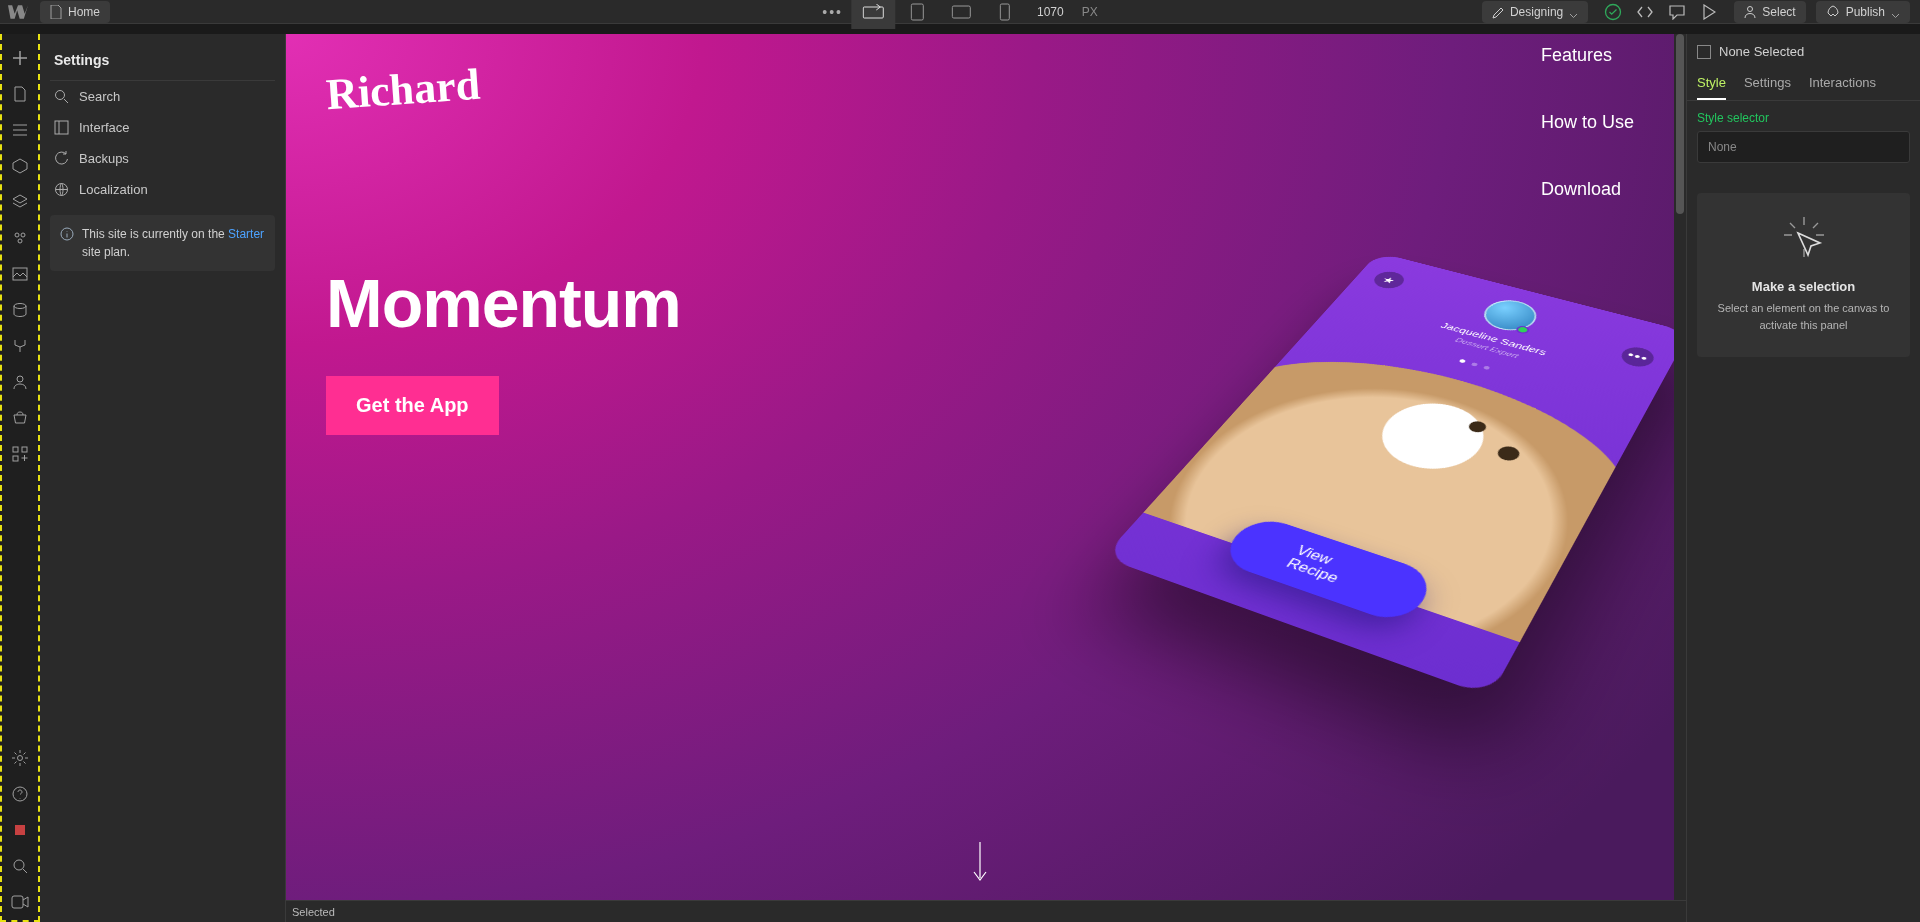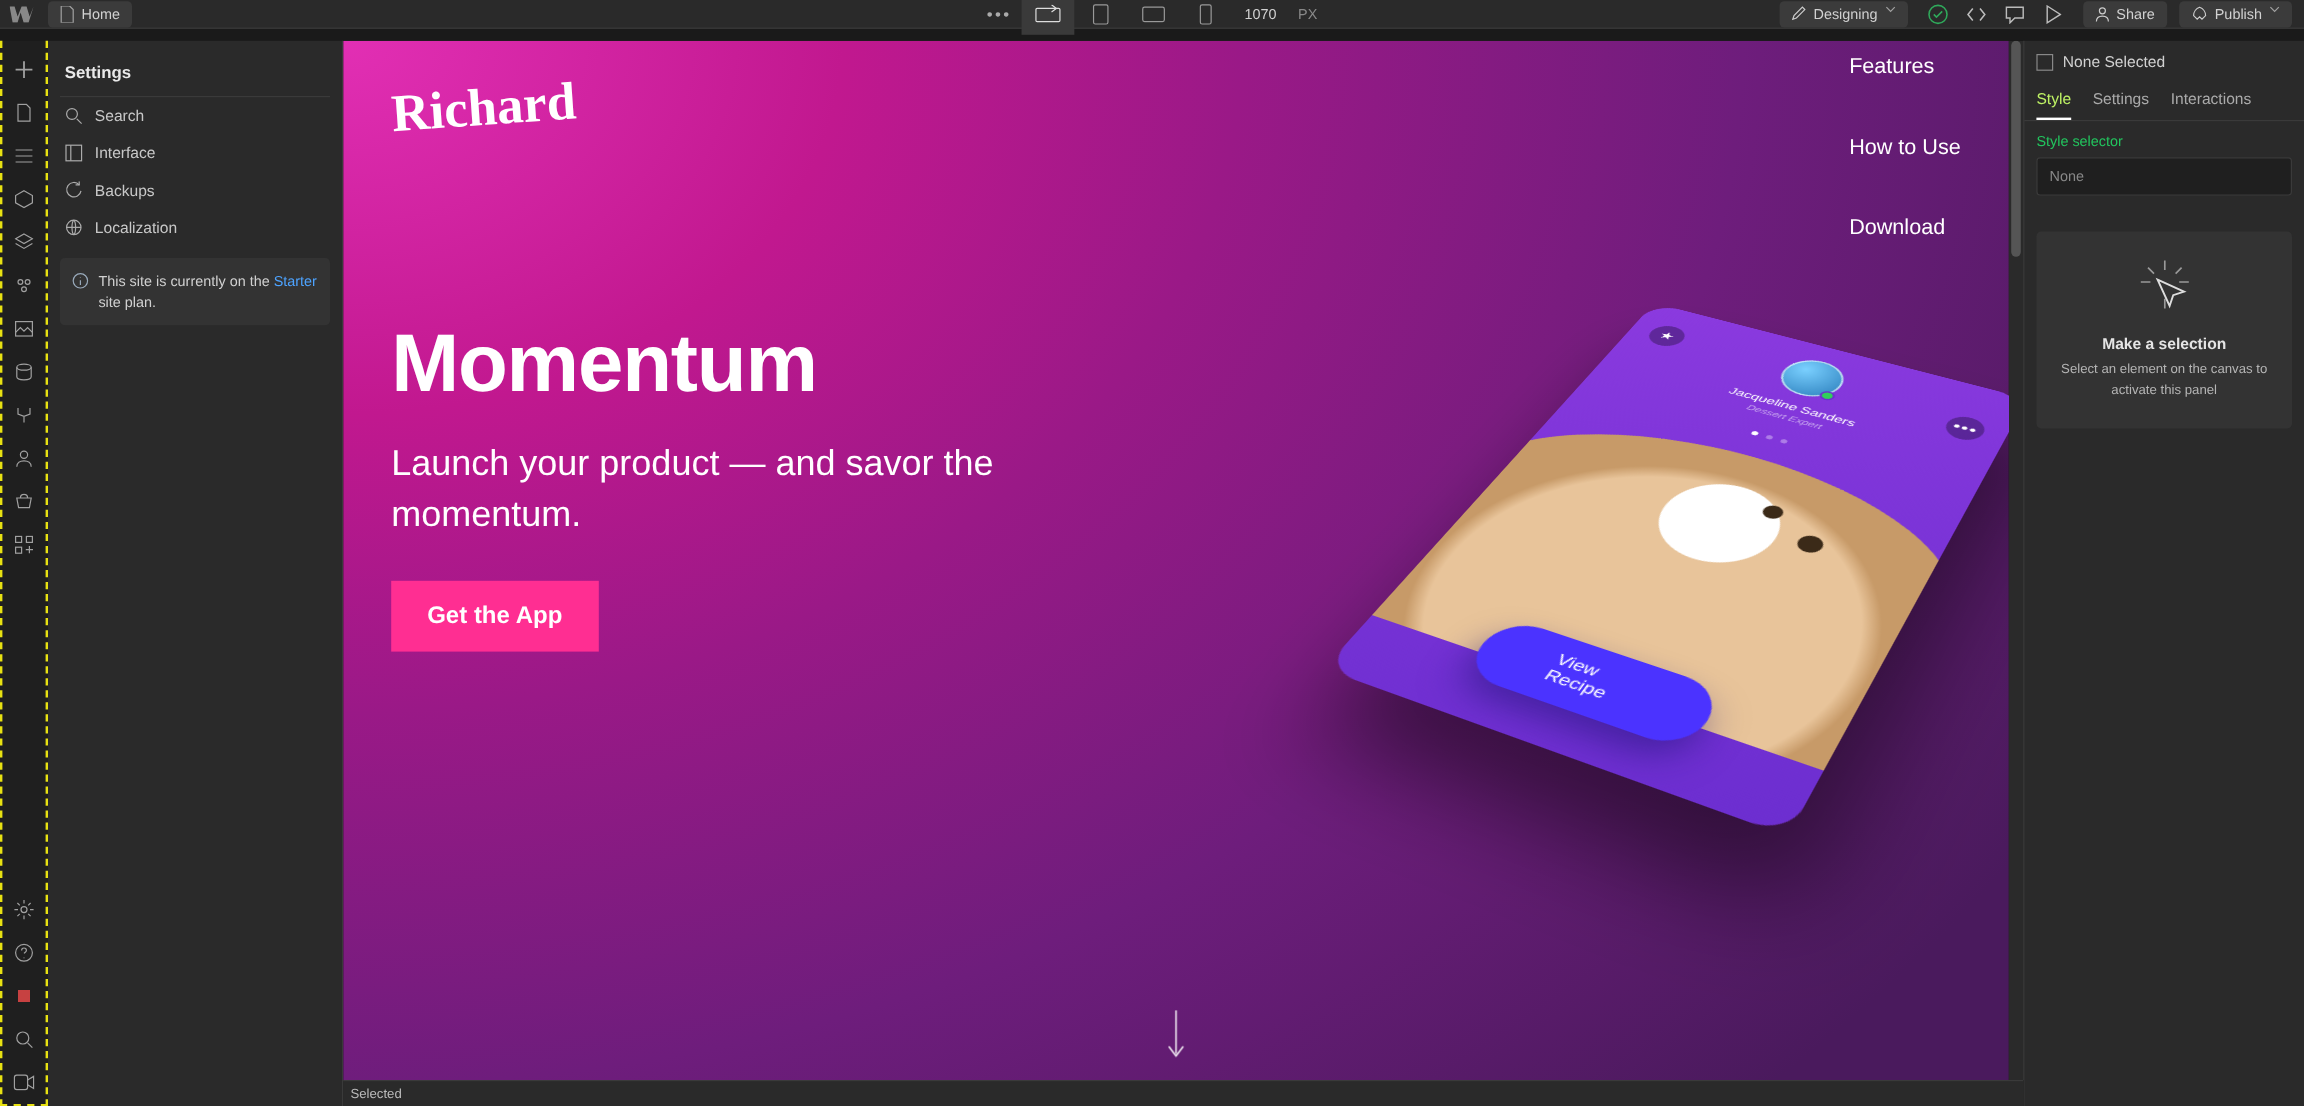--- a/index.html
+++ b/index.html
@@ -14,21 +14,21 @@
   .home-chip svg { opacity:.8 }
 
   .topbar .center { position:absolute; left:50%; transform:translateX(-50%); display:flex; align-items:center; gap:0; }
   .tb-iconbtn { width:44px; height:34px; display:flex; align-items:center; justify-content:center; }
   .tb-iconbtn.active { background:#3a3a3a; }
   .tb-dots { letter-spacing:2px; font-size:14px; color:#aaa; margin-right:8px; }
   .bp-size { font-size:12px; display:flex; gap:18px; align-items:center; margin-left:10px; }
   .bp-size .unit { color:#888; }
 
   .topbar .right { margin-left:auto; display:flex; align-items:center; gap:10px; padding-right:10px; }
-  .pill { display:flex; align-items:flex-start; gap:6px; background:#3b3b3b; border-radius:4px; padding:4px 10px; font-size:12px; }
+  .pill { display:flex; align-items:flex-end; gap:6px; background:#3b3b3b; border-radius:4px; padding:4px 10px; font-size:12px; }
   .pill .chev { opacity:.7; }
   .iconbtns { display:flex; align-items:center; gap:14px; margin:0 6px; }
   .iconbtns > div { width:18px; height:18px; display:flex; align-items:center; justify-content:center; }
   .green-check circle { stroke:#2fa85a; }
   .green-check path { stroke:#2fa85a; }
 
   
   .leftrail { position:absolute; top:34px; left:0; width:40px; bottom:0; background:#1f1f1f; border:2px dashed #e8e212; border-top:none; display:flex; flex-direction:column; align-items:center; padding-top:6px; gap:0; }
   .leftrail .rail-btn { width:40px; height:36px; display:flex; align-items:center; justify-content:center; }
   .leftrail .rail-btn svg { opacity:.75; }
@@ -177,21 +177,21 @@
           <svg width="14" height="16" viewBox="0 0 14 16">
             <path d="M2 1l11 7-11 7z" fill="none" stroke="#bbb" stroke-width="1.2"></path>
           </svg>
         </div>
     </div>
     <div class="pill">
       <svg width="12" height="14" viewBox="0 0 12 14">
           <circle cx="6" cy="4" r="2.5" fill="none" stroke="#ccc"></circle>
           <path d="M1 13c0-3 2.2-4.5 5-4.5s5 1.5 5 4.5" fill="none" stroke="#ccc"></path>
         </svg>
-      <span>Share</span>
+      <span>Select</span>
     </div>
     <div class="pill">
       <svg width="14" height="14" viewBox="0 0 14 14">
           <path d="M7 1c3 1 5 4 5 7l-3 3-2-2-2 2-3-3c0-3 2-6 5-7z" fill="none" stroke="#ccc"></path>
         </svg>
       <span>Publish</span>
       <svg class="chev" width="9" height="6" viewBox="0 0 9 6">
           <path d="M1 1l3.5 3.5L8 1" fill="none" stroke="#ccc"></path>
         </svg>
     </div>
@@ -349,21 +349,20 @@
         <div class="brand">Richard</div>
         <div class="menu">
           <span>About</span>
           <span>Features</span>
           <span>How to Use</span>
           <span>Download</span>
         </div>
       </div>
       <div class="hero">
         <h1>Momentum</h1>
-        <p>Launch your product — and savor the momentum.</p>
         <div class="cta">Get the App</div>
       </div>
 
       <div class="phone">
         <div class="p-top">
           <div class="circ star">★</div>
           <div class="circ dots">•••</div>
           <div class="avatar"></div>
           <div class="presence"></div>
           <div class="uname">Jacqueline Sanders</div>

